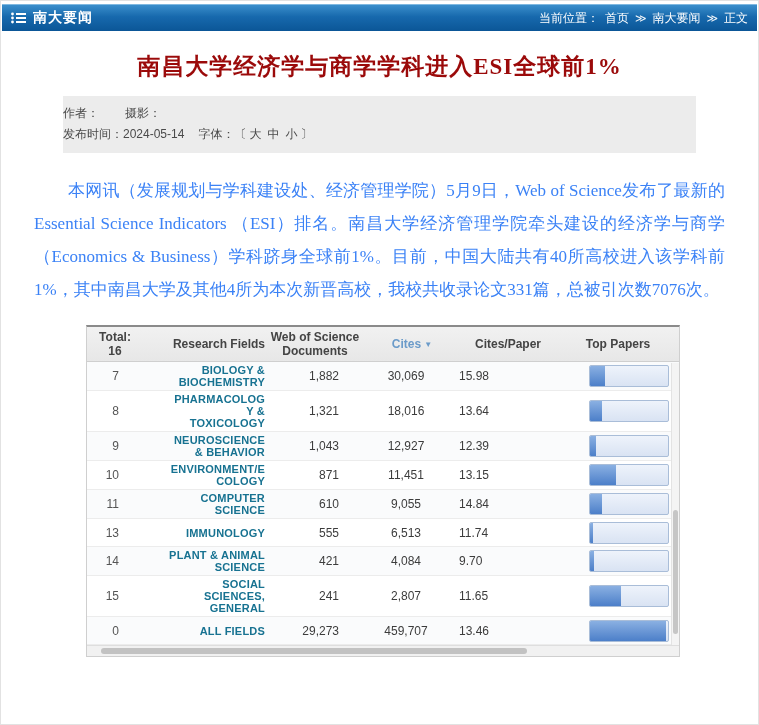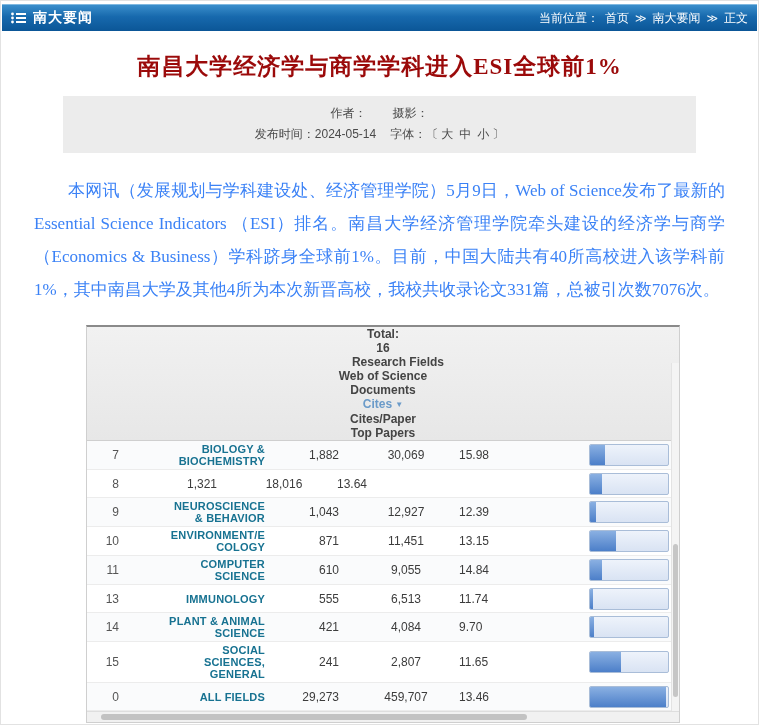--- a/index.html
+++ b/index.html
@@ -22,21 +22,21 @@
   .crumbs a{color:#fff;text-decoration:none;}
   .crumb-sep{font-size:11px;opacity:.95;}
   
   .art-title{
     margin:20px 10px 14px;text-align:center;
     font-family:"Liberation Serif","DejaVu Serif",serif;
     font-size:23px;font-weight:bold;color:#9b0a0a;letter-spacing:1px;
   }
   .meta{
     width:633px;margin:0 auto;background:#ececec;
-    text-align:center;font-size:12px;color:#4a4a4a;
+    font-size:12px;color:#4a4a4a;
     padding:7px 0 8px;line-height:21px;
   }
   .meta .gap{display:inline-block;width:26px;}
   .meta .gap2{display:inline-block;width:14px;}
   .font-size-link{cursor:pointer;margin:0 3px;color:#4a4a4a;}
   
   .art-body{
     margin:21px 33px 0;
     font-family:"Liberation Serif","DejaVu Serif",serif;
     font-size:17px;line-height:33px;color:#3b82f6;
@@ -45,21 +45,21 @@
   
   .esi{
     position:relative;margin:19px 0 0 85px;width:594px;
     border:1px solid #cfcfcf;border-top:2px solid #8a8a8a;
     background:#fff;box-sizing:border-box;font-size:12px;
   }
   .thead{
     display:flex;align-items:center;min-height:34px;
     background:linear-gradient(#f1f1f1,#e7e7e7);
     border-bottom:1px solid #cfcfcf;
-    font-weight:bold;color:#444;flex-direction:column;
+    font-weight:bold;color:#444;
   }
   .thead .cell{white-space:pre-line;line-height:14px;}
   .c-rank{width:56px;text-align:center;box-sizing:border-box;}
   .c-field{width:122px;padding-left:4px;box-sizing:border-box;text-align:right;}
   .c-docs{width:100px;text-align:center;box-sizing:border-box;}
   .c-cites{width:94px;text-align:center;box-sizing:border-box;}
   .c-cpp{width:98px;text-align:center;box-sizing:border-box;}
   .c-top{flex:1;text-align:center;box-sizing:border-box;}
   .cites-head{color:#6b9bc9;}
   .sort-icon{font-size:8px;color:#6b9bc9;margin-left:3px;vertical-align:1px;}
@@ -159,20 +159,23 @@
           <div class="c-cites">30,069</div>
           <div class="c-cpp">15.98</div>
           <div class="c-top">
             <div class="bar">
               <div class="bar-fill" style="width: 19%;"></div>
             </div>
           </div>
         </div>
         <div class="trow">
           <div class="c-rank">8</div>
+          <div class="c-field">PHARMACOLOG
+Y &amp;
+TOXICOLOGY</div>
           <div class="c-docs">1,321</div>
           <div class="c-cites">18,016</div>
           <div class="c-cpp">13.64</div>
           <div class="c-top">
             <div class="bar">
               <div class="bar-fill" style="width: 15%;"></div>
             </div>
           </div>
         </div>
         <div class="trow">

